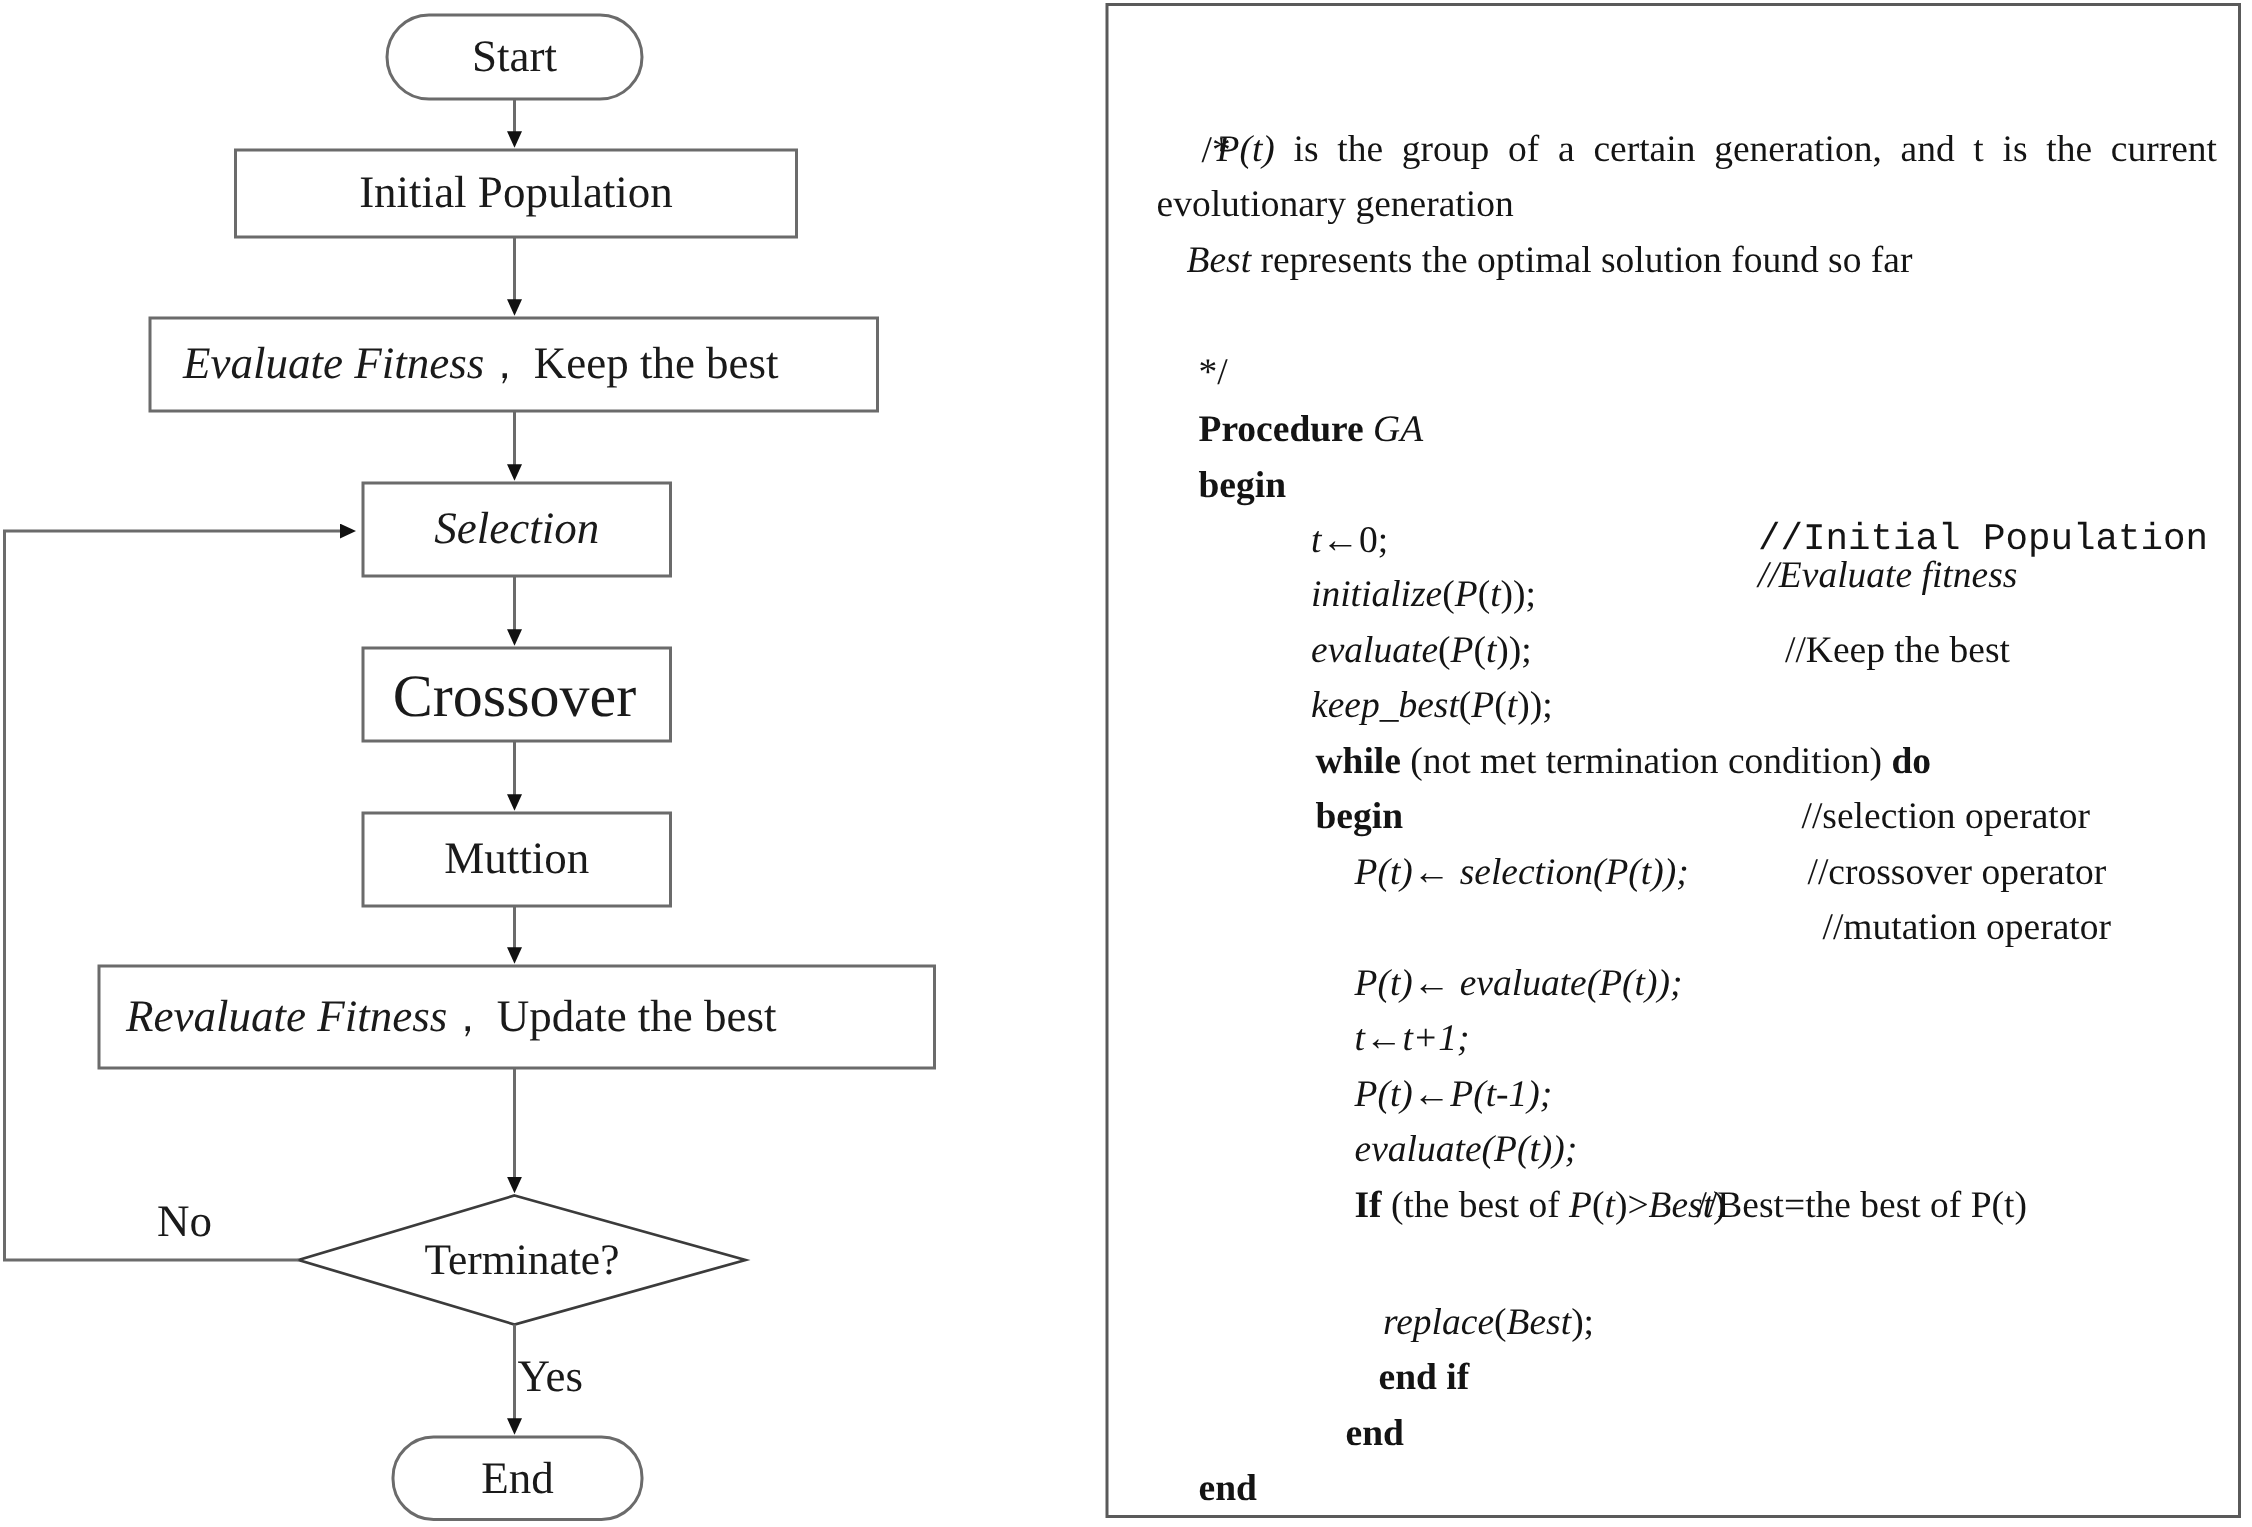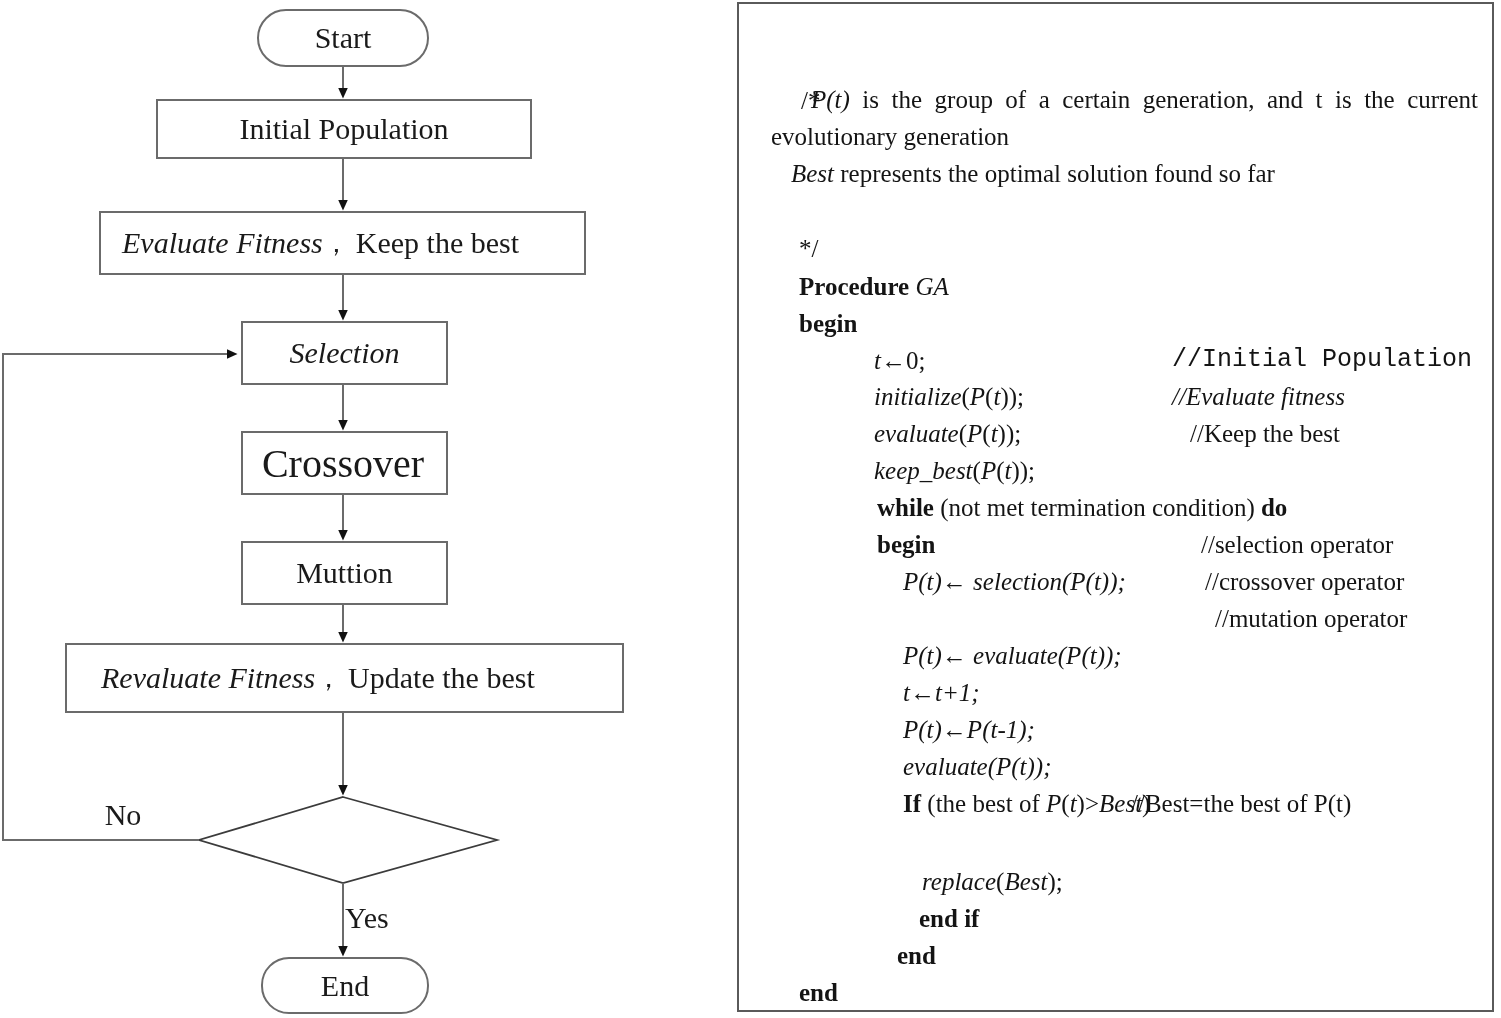--- a/index.html
+++ b/index.html
@@ -103,26 +103,29 @@
     </div>
 
     <div class="node-label" style="left:242px;top:432px;width:202px;height:62px;font-size:40px;text-align:center;">
       <span>Crossover</span>
     </div>
 
     <div class="node-label" style="left:242px;top:542px;width:205px;height:62px;font-size:30px;">
       <span>Muttion</span>
     </div>
 
-    <div class="node-label left-al" style="left:66px;top:644px;width:557px;height:68px;font-size:30px;padding-left:35px;box-sizing:border-box;">
+    <div class="node-label left-al" style="left:66px;top:644px;width:557px;height:68px;font-size:30px;padding-left:18px;box-sizing:border-box;">
       <span class="ital">Revaluate Fitness</span>
         <span style="font-size:27px;">，</span>
         <span style="padding-left:6px;">Update the best</span>
     </div>
 
+    <div class="node-label" style="left:199px;top:812px;width:298px;height:56px;font-size:29px;">
+      <span>Terminate?</span>
+    </div>
 
     <div class="node-label" style="left:262px;top:958px;width:166px;height:55px;font-size:30px;">
       <span>End</span>
     </div>
 
     <div class="node-label" style="left:78px;top:795px;width:90px;height:40px;font-size:30px;">
       <span>No</span>
     </div>
     <div class="node-label" style="left:345px;top:898px;width:90px;height:40px;font-size:30px;justify-content:flex-start;">
       <span>Yes</span>
@@ -164,21 +167,21 @@
       <div class="cline" style="position:absolute;left:85px;top:338px;">
         <span class="it">initialize</span><span>(</span><span class="it">P</span><span>(</span><span class="it">t</span><span>));</span>
       </div>
       <div class="cmt" style="left:433px;top:338px;font-family:Liberation Mono, monospace;">
         <span>//Initial Population</span>
       </div>
 
       <div class="cline" style="position:absolute;left:85px;top:375px;">
         <span class="it">evaluate</span><span>(</span><span class="it">P</span><span>(</span><span class="it">t</span><span>));</span>
       </div>
-      <div class="cmt it" style="left:433px;top:375px;text-align:right;">
+      <div class="cmt it" style="left:433px;top:362px;text-align:right;">
         <span>//Evaluate fitness</span>
       </div>
 
       <div class="cline" style="position:absolute;left:85px;top:412px;">
         <span class="it">keep_best</span><span>(</span><span class="it">P</span><span>(</span><span class="it">t</span><span>));</span>
       </div>
       <div class="cmt" style="left:451px;top:412px;">
         <span>//Keep the best</span>
       </div>
 

